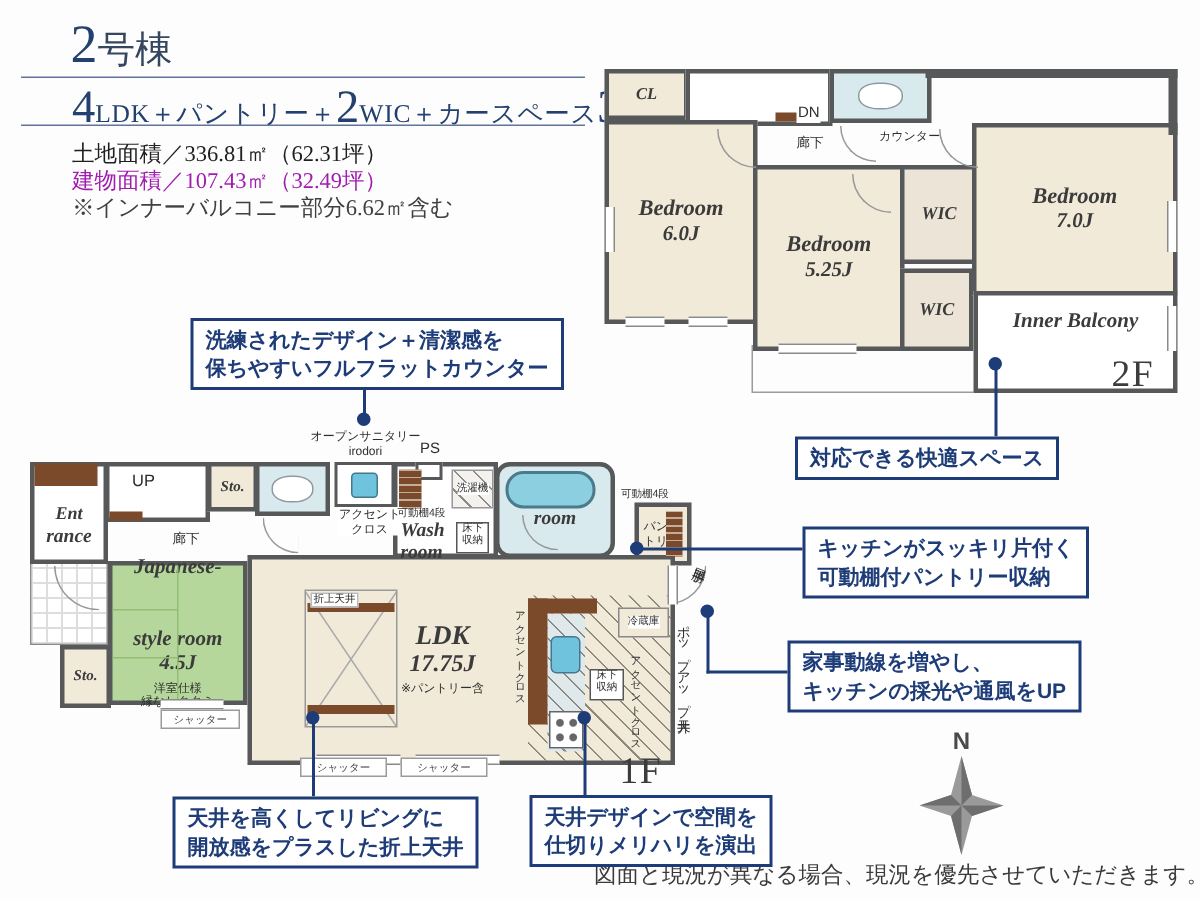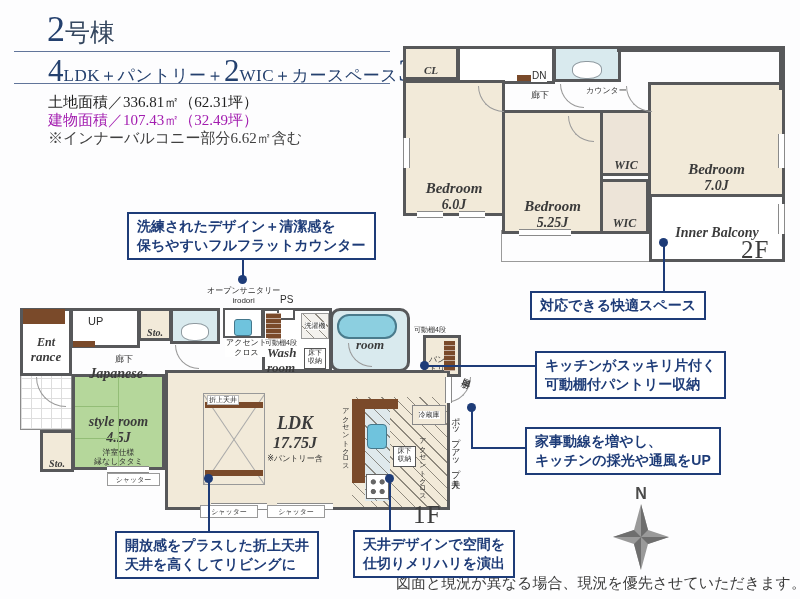--- a/index.html
+++ b/index.html
@@ -1,20 +1,20 @@
 <!DOCTYPE html>
 <html><head>
 <meta charset="utf-8">
 <style>
   *{margin:0;padding:0;box-sizing:border-box}
   html,body{width:800px;height:599px}
   body{position:relative;background:#fdfdfe;font-family:"Liberation Sans","DejaVu Sans",sans-serif;overflow:hidden}
   .abs{position:absolute}
   .plan{position:absolute}
-  .room{position:absolute;border:3px solid #57585a;background:#f2ead9;display:flex;flex-direction:column;align-items:center;justify-content:flex-end;text-align:center;z-index:2}
+  .room{position:absolute;border:3px solid #57585a;background:#f2ead9;display:flex;flex-direction:column;align-items:center;justify-content:center;text-align:center;z-index:2}
   .rn{font-family:"Liberation Serif","DejaVu Serif",serif;font-style:italic;font-weight:700;color:#3b3b3b;line-height:1.15}
   .jp{position:absolute;color:#2e2e2e;font-size:8px;line-height:1.2;white-space:nowrap;z-index:6}
   .wall{position:absolute;background:#57585a;z-index:3}
   .wood{position:absolute;background:#7a4a2a;z-index:4}
   .winh{position:absolute;height:7px;background:#fff;border-top:1px solid #8a8a8a;border-bottom:1px solid #8a8a8a;z-index:5}
   .winv{position:absolute;width:7px;background:#fff;border-left:1px solid #8a8a8a;border-right:1px solid #8a8a8a;z-index:5}
   .arc{position:absolute;border-left:1px solid #999;border-bottom:1px solid #999;border-bottom-left-radius:100%;z-index:4}
   .callout{position:absolute;background:#fff;border:2px solid #1e3c78;color:#1e3c78;font-weight:700;font-size:14px;line-height:1.34;padding:3px 8px;white-space:nowrap;z-index:10}
   .cline{position:absolute;background:#1e3c78;z-index:9}
   .cdot{position:absolute;width:9px;height:9px;border-radius:50%;background:#1e3c78;z-index:9}
@@ -73,21 +73,21 @@
   <div class="room" style="left:197px;top:64px;width:52px;height:66px;background:#ede4d8;">
     <span class="rn" style="font-size:12px;">WIC</span>
   </div>
   <div class="room" style="left:197px;top:133px;width:49px;height:55px;background:#ede4d8;">
     <span class="rn" style="font-size:12px;">WIC</span>
   </div>
   <div class="room" style="left:245px;top:36px;width:137px;height:115px;">
     <span class="rn" style="font-size:15px;">Bedroom</span>
     <span class="rn" style="font-size:14px;">7.0J</span>
   </div>
-  <div class="room hatch" style="left:246px;top:148px;width:136px;height:68px;background:#fff;justify-content:center;padding-top:10px;">
+  <div class="room hatch" style="left:246px;top:148px;width:136px;height:68px;background:#fff;justify-content:flex-start;padding-top:10px;">
     <span class="rn" style="font-size:14px;background:rgba(255,255,255,.8);padding:0 2px;">Inner Balcony</span>
   </div>
 
   <div class="winh" style="left:14px;top:165px;width:26px;"></div>
   <div class="winh" style="left:56px;top:165px;width:26px;"></div>
   <div class="winh" style="left:116px;top:183px;width:52px;"></div>
   <div class="winv" style="left:0;top:92px;height:30px;"></div>
   <div class="winv" style="left:375px;top:88px;height:34px;"></div>
   <div class="winv" style="left:375px;top:158px;height:30px;"></div>
 
@@ -251,22 +251,22 @@
 
 <div class="callout" style="left:525px;top:427px;">
   <div>家事動線を増やし、</div>
   <div>キッチンの採光や通風をUP</div>
 </div>
 <div class="cline" style="left:471px;top:411px;width:2px;height:38px;"></div>
 <div class="cline" style="left:471px;top:447px;width:55px;height:2px;"></div>
 <div class="cdot" style="left:467px;top:403px;"></div>
 
 <div class="callout" style="left:115px;top:531px;">
+  <div>天井を高くしてリビングに</div>
   <div>開放感をプラスした折上天井</div>
-  <div>天井を高くしてリビングに</div>
 </div>
 <div class="cline" style="left:208px;top:481px;width:2px;height:50px;"></div>
 <div class="cdot" style="left:204px;top:474px;"></div>
 
 <div class="callout" style="left:353px;top:530px;">
   <div>天井デザインで空間を</div>
   <div>仕切りメリハリを演出</div>
 </div>
 <div class="cline" style="left:389px;top:481px;width:2px;height:49px;"></div>
 <div class="cdot" style="left:385px;top:474px;"></div>

